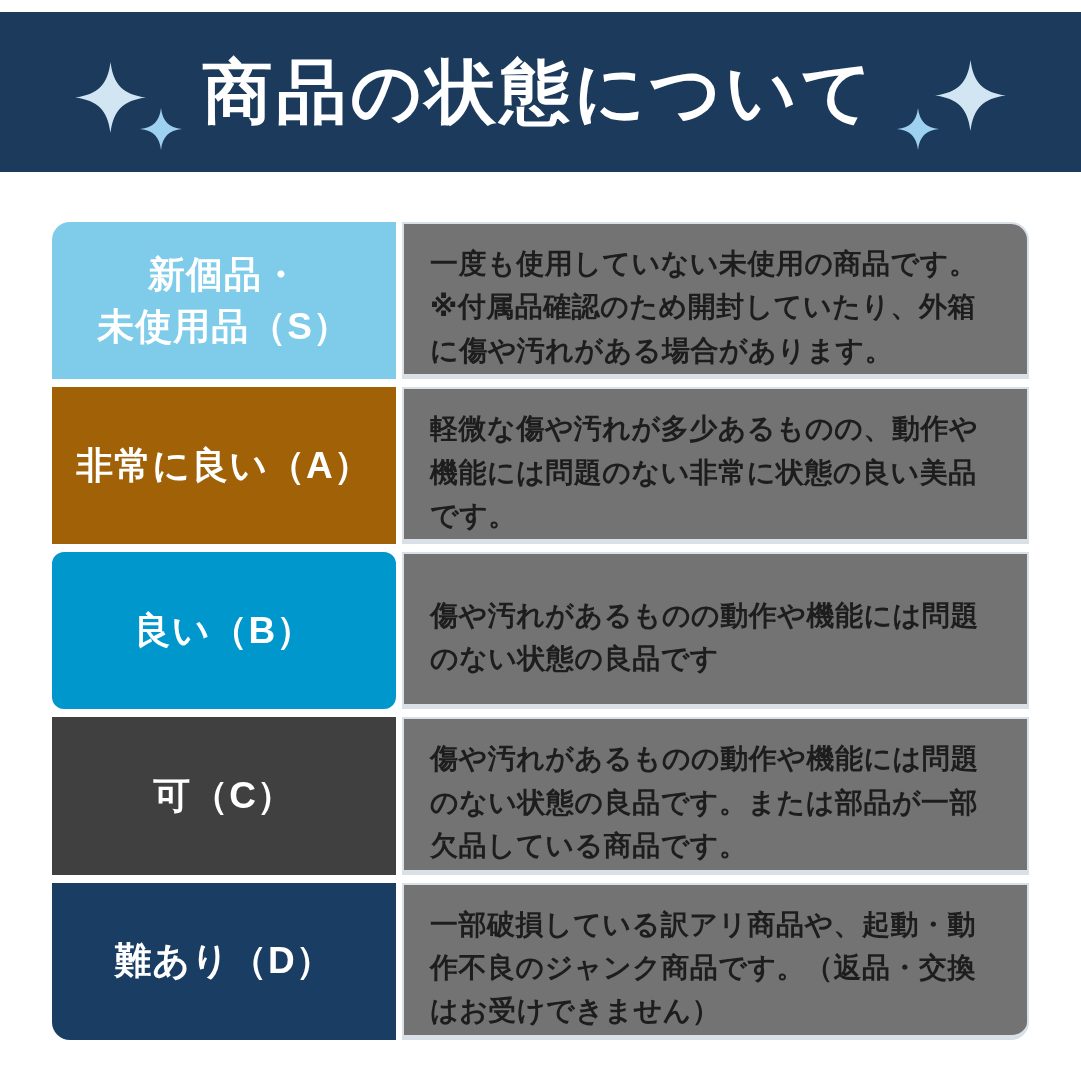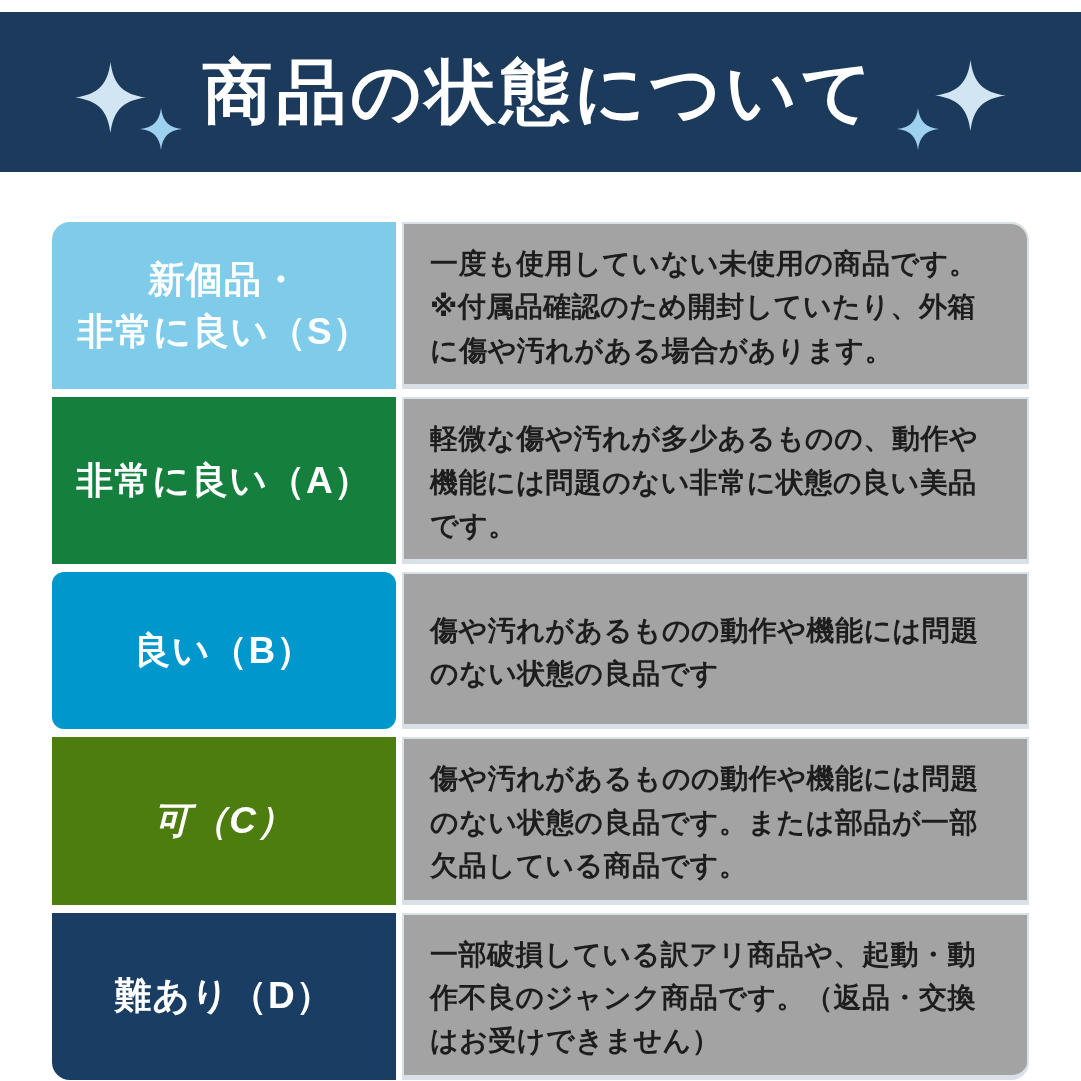--- a/index.html
+++ b/index.html
@@ -66,27 +66,27 @@
     align-items: center;
     justify-content: center;
     color: #ffffff;
     font-size: 37px;
     font-weight: 800;
     text-align: center;
     line-height: 1.4;
     letter-spacing: 1px;
   }
   .desc-cell {
-    background: #a3a3a3;
+    background: #737373;
     border: 2px solid #d9e0e7;
     border-bottom-width: 5px;
     display: flex;
     flex-direction: column;
     justify-content: center;
-    padding: 18px 24px 12px 26px;
+    padding: 18px 24px 2px 26px;
     box-sizing: border-box;
   }
   .desc-text {
     color: #1d1d1d;
     font-size: 28px;
     font-weight: 600;
     line-height: 1.55;
     letter-spacing: 0.5px;
   }
   .cond-row:first-child .grade-cell { border-top-left-radius: 18px; }
@@ -126,49 +126,49 @@
         </svg>
     </div>
   </div>
 
   <div class="table-wrap">
     <div class="cond-table">
 
       <div class="cond-row">
         <div class="grade-cell" style="background: rgb(127, 204, 234);">
           <span>新個品・</span>
-          <span>非常に良い（S）</span>
+          <span>未使用品（S）</span>
         </div>
         <div class="desc-cell">
           <span class="desc-text">一度も使用していない未使用の商品です。※付属品確認のため開封していたり、外箱に傷や汚れがある場合があります。</span>
         </div>
       </div>
 
       <div class="cond-row">
-        <div class="grade-cell" style="background: #15803d;">
+        <div class="grade-cell" style="background: #a16207;">
           <span>非常に良い（A）</span>
           <span></span>
         </div>
         <div class="desc-cell">
           <span class="desc-text">軽微な傷や汚れが多少あるものの、動作や機能には問題のない非常に状態の良い美品です。</span>
         </div>
       </div>
 
       <div class="cond-row">
         <div class="grade-cell" style="background: rgb(0, 151, 205); border-radius: 12px;">
           <span>良い（B）</span>
           <span></span>
         </div>
         <div class="desc-cell">
           <span class="desc-text">傷や汚れがあるものの動作や機能には問題のない状態の良品です</span>
         </div>
       </div>
 
       <div class="cond-row">
-        <div class="grade-cell" style="background: #4d7c0f; font-style: italic;">
+        <div class="grade-cell" style="background: #404040;">
           <span>可（C）</span>
           <span></span>
         </div>
         <div class="desc-cell">
           <span class="desc-text">傷や汚れがあるものの動作や機能には問題のない状態の良品です。または部品が一部欠品している商品です。</span>
         </div>
       </div>
 
       <div class="cond-row">
         <div class="grade-cell" style="background: rgb(25, 61, 99);">

